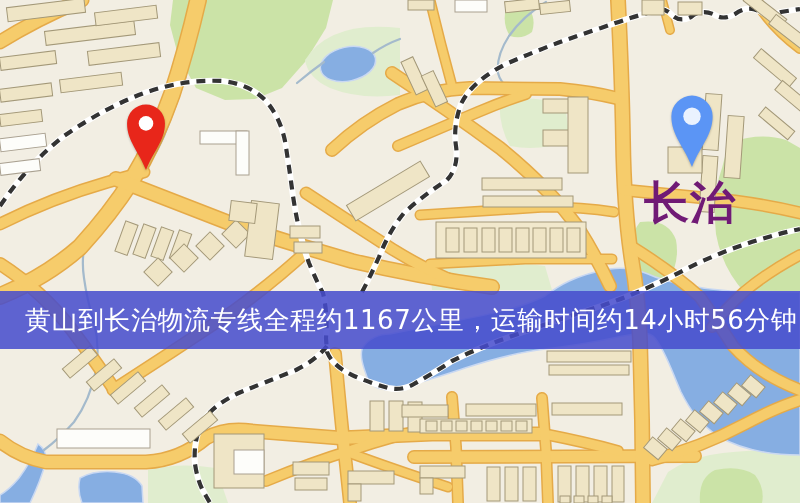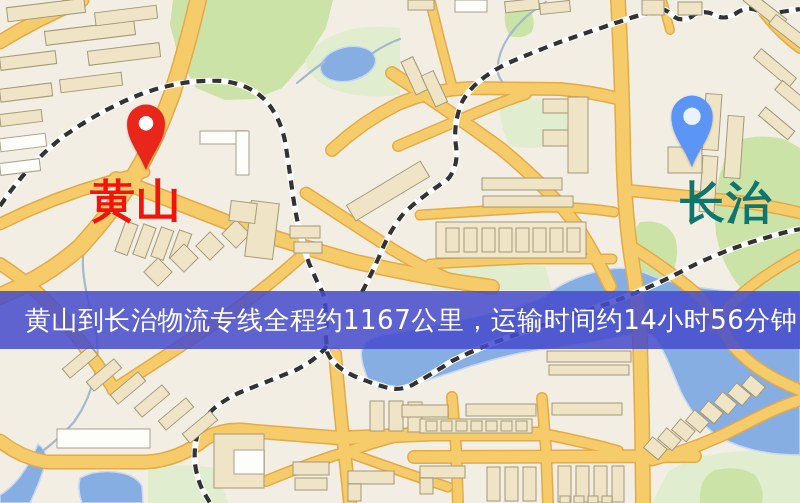--- a/index.html
+++ b/index.html
@@ -292,27 +292,26 @@
       <rect class="bld" x="744" y="379" width="19" height="14" transform="rotate(40 753 386)"></rect>
     </g>
   </svg>
 
   <div class="pin" style="left:124px;top:103px;">
     <svg width="44" height="67" viewBox="0 0 30 46">
       <path d="M15,46 C10,33 2,26 2,14 A13,13 0 1 1 28,14 C28,26 20,33 15,46 Z" style="fill: rgb(232, 38, 26);"></path>
       <circle cx="15" cy="14" r="5" style="fill: rgb(255, 255, 255);"></circle>
     </svg>
   </div>
-  <div class="city-label" style="left: 90px; top: 178px; color: rgb(242, 20, 10);">黄山</div>
 
   <div class="pin" style="left:668px;top:94px;">
     <svg width="48" height="73" viewBox="0 0 30 46">
       <path d="M15,46 C10,33 2,26 2,14 A13,13 0 1 1 28,14 C28,26 20,33 15,46 Z" style="fill: rgb(91, 149, 245);"></path>
       <circle cx="15" cy="14" r="5.5" style="fill: rgb(234, 242, 254);"></circle>
     </svg>
   </div>
-  <div class="city-label" style="left: 644px; top: 180px; color: #0f766e; margin-left: 36px;">长治</div>
+  <div class="city-label" style="left: 644px; top: 180px; color: #701a75;">长治</div>
 
   <div class="banner" style="background-color: rgba(70, 76, 205, 0.86);">
     <span style="color: rgb(255, 255, 255);">黄山到长治物流专线全程约1167公里，运输时间约14小时56分钟.</span>
   </div>
 
 </div>
 
 </body></html>

